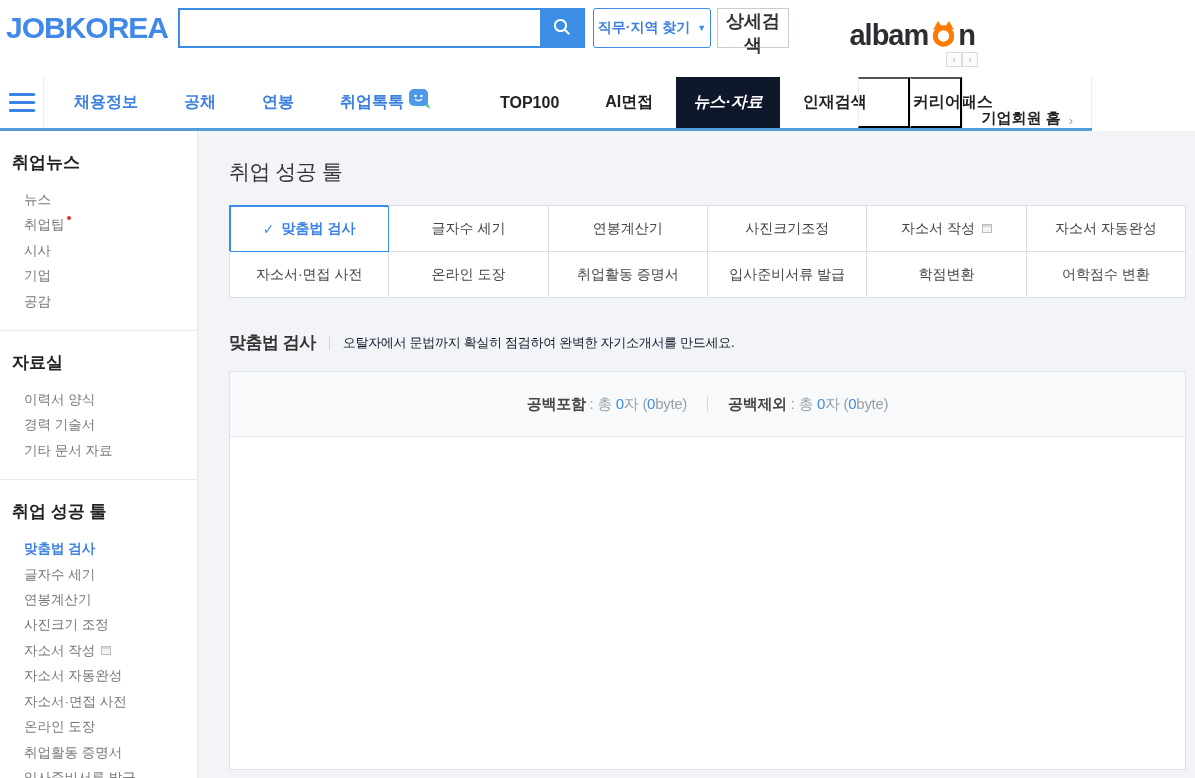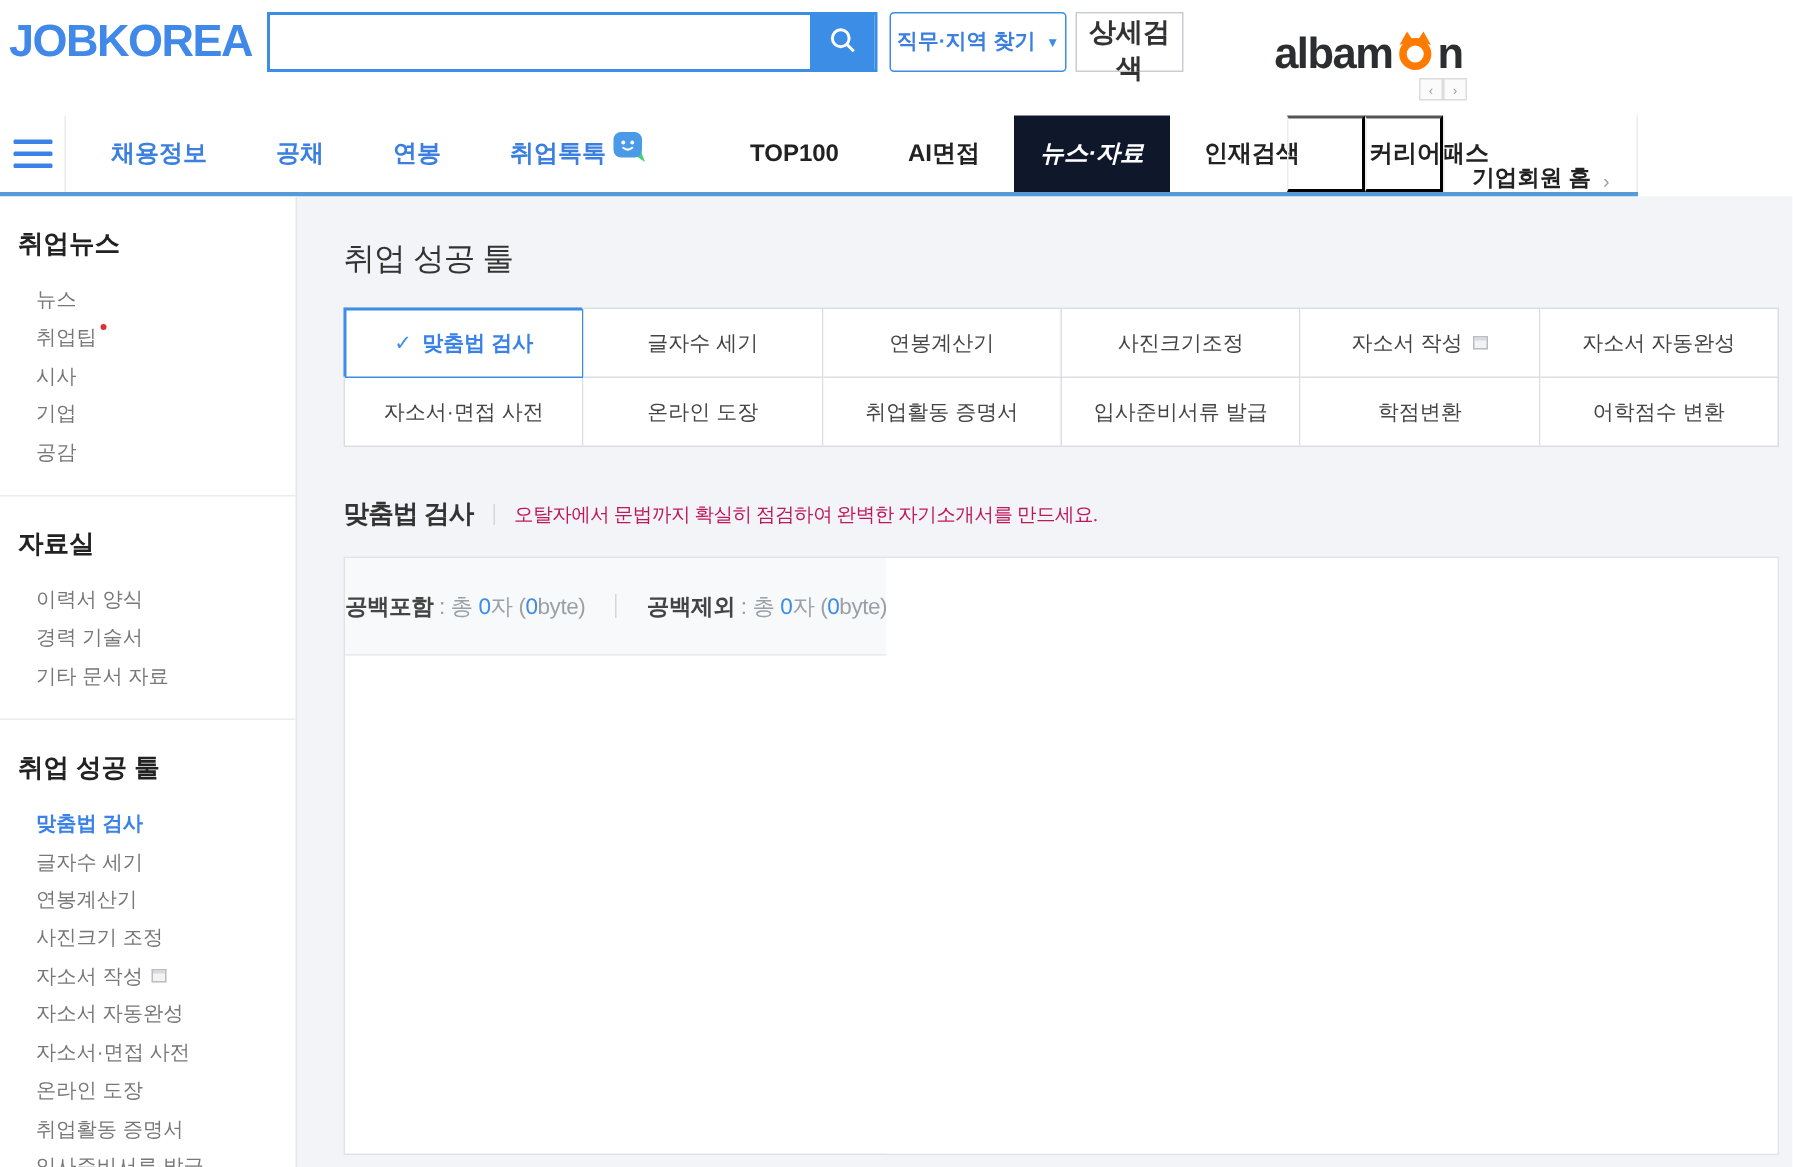--- a/index.html
+++ b/index.html
@@ -52,23 +52,23 @@
 
   .tabs { width:957px; margin-top:19px; display:grid; grid-template-columns:repeat(6,1fr); border-top:1px solid #d9dee4; border-left:1px solid #d9dee4; background:#fff; }
   .tab { height:46px; background:#fff; border-right:1px solid #d9dee4; border-bottom:1px solid #d9dee4; display:flex; align-items:center; justify-content:center; font-size:14px; color:#444; cursor:pointer; white-space:nowrap; }
   .tab.active { color:#3b82e6; font-weight:700; border-right-color:#3b8de6; border-bottom-color:#3b8de6; box-shadow:inset 1px 1px 0 #3b8de6, -1px -1px 0 #3b8de6; }
   .tab .check { color:#3b8de6; font-weight:700; margin-right:7px; font-size:14px; }
   .tab .ext-box { margin-left:7px; }
 
   .tool-head { margin-top:33px; display:flex; align-items:center; }
   .tool-name { font-size:17px; font-weight:700; color:#333; letter-spacing:-0.5px; }
   .tool-sep { width:1px; height:14px; background:#d3d6da; margin:0 13px; }
-  .tool-desc { font-size:13px; color:#be185d; letter-spacing:-0.3px;font-family:Liberation Serif, serif; }
-
-  .checker-box { width:957px; height:399px; margin-top:17px; border:1px solid #dfe3e8; background:#fff; display:flex; flex-direction:row; }
+  .tool-desc { font-size:13px; color:#0f172a; letter-spacing:-0.3px; }
+
+  .checker-box { width:957px; height:399px; margin-top:17px; border:1px solid #dfe3e8; background:#fff; display:flex; flex-direction:column; }
   .count-bar { height:65px; background:#f8f9fa; border-bottom:1px solid #e7eaee; display:flex; align-items:center; justify-content:center; font-size:15px; letter-spacing:-0.3px; }
   .cnt-label { color:#444; font-weight:700; }
   .cnt-dim { color:#9aa0a6; }
   .cnt-num { color:#3b8de6; }
   .cnt-div { width:1px; height:16px; background:#d3d6da; margin:0 20px; }
   .editor { flex:1; }
   .editor textarea { width:100%; height:100%; border:none; outline:none; resize:none; padding:14px; font-family:inherit; font-size:14px; }
 </style>
 </head>
 <body>

